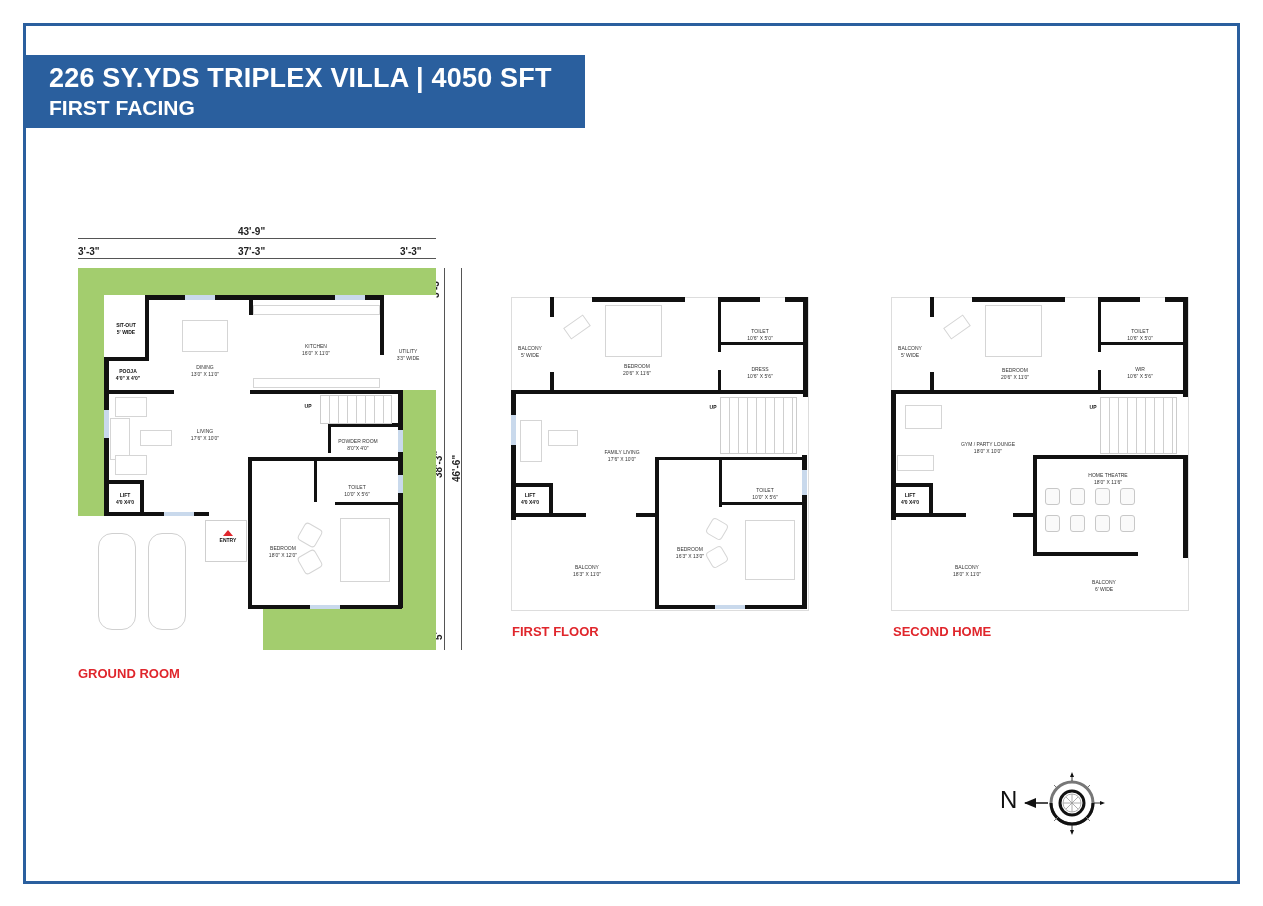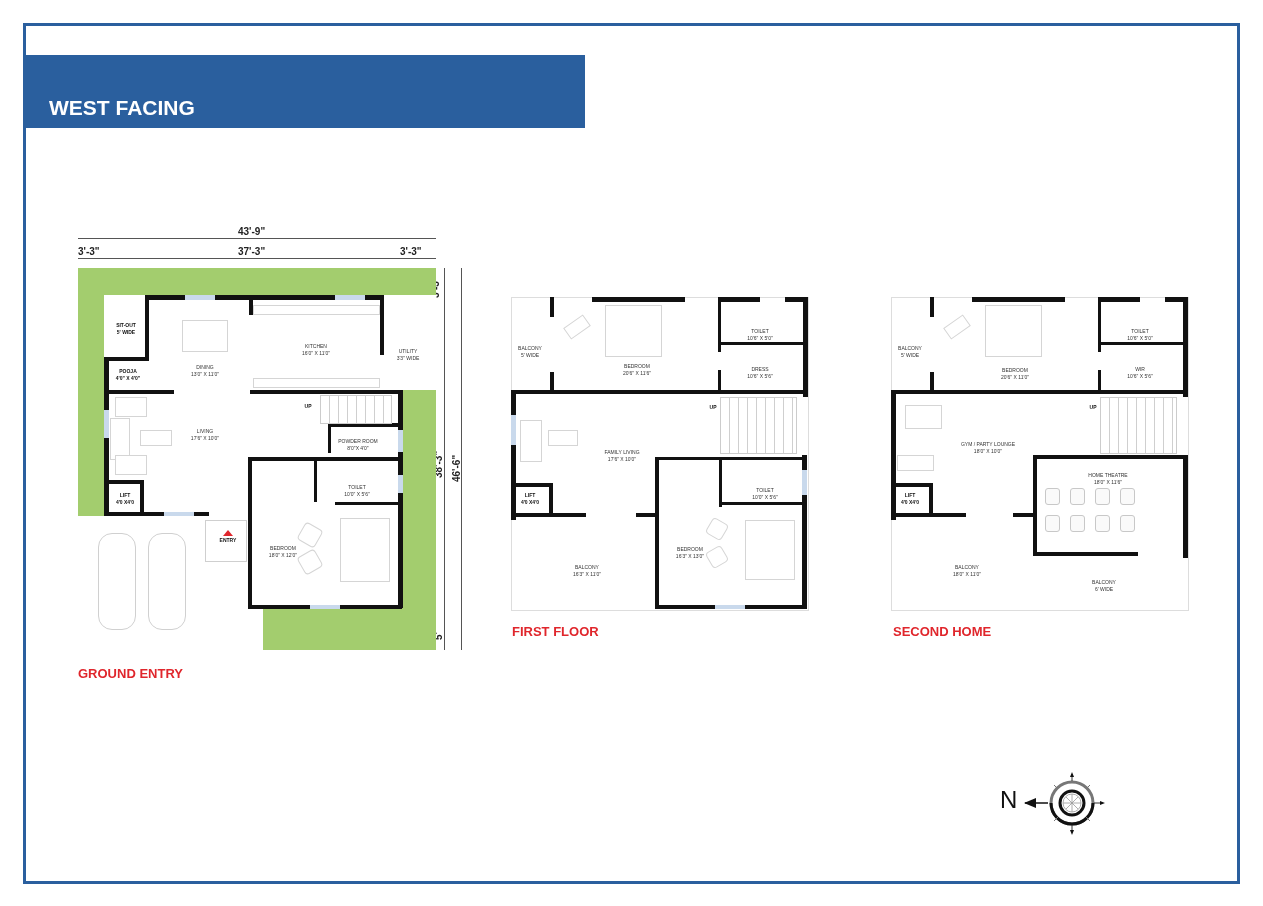--- a/index.html
+++ b/index.html
@@ -24,21 +24,22 @@
   .seat { position:absolute; width:13px; height:15px; border:1px solid #c8c8c8; border-radius:3px; background:#fafafa; }
   .entry-arrow { position:absolute; width:0; height:0; border-left:5px solid transparent; border-right:5px solid transparent; border-bottom:6px solid #e0262c; }
   .vtext { position:absolute; transform:rotate(-90deg); transform-origin:left top; font-size:10px; font-weight:bold; color:#222; white-space:nowrap; }
 </style>
 </head>
 <body>
 
 <div class="frame"></div>
 
 <div class="title-box">
-  <div class="title-sub">WEST FACING</div>
+  <div class="title-main">226 SY.YDS TRIPLEX VILLA | 4050 SFT</div>
+  <div class="title-sub">FIRST FACING</div>
 </div>
 
 <div>
 
   <div class="dimline" style="left:78px;top:238px;width:358px;height:1px;"></div>
   <div class="dim" style="left:238px;top:226px;">43'-9"</div>
   <div class="dimline" style="left:78px;top:258px;width:358px;height:1px;"></div>
   <div class="dim" style="left:78px;top:246px;">3'-3"</div>
   <div class="dim" style="left:238px;top:246px;">37'-3"</div>
   <div class="dim" style="left:400px;top:246px;">3'-3"</div>
@@ -112,21 +113,21 @@
   <div class="lbl" style="left:316px;top:343px;"><span>KITCHEN</span><br><span>16'0" X 11'0"</span></div>
   <div class="lbl" style="left:408px;top:348px;"><span>UTILITY</span><br><span>3'3" WIDE</span></div>
   <div class="lbl" style="left:205px;top:428px;"><span>LIVING</span><br><span>17'6" X 10'0"</span></div>
   <div class="lbl" style="left:358px;top:438px;"><span>POWDER ROOM</span><br><span>8'0"X 4'0"</span></div>
   <div class="lbl" style="left:357px;top:484px;"><span>TOILET</span><br><span>10'0" X 5'6"</span></div>
   <div class="lbl b" style="left:125px;top:492px;"><span>LIFT</span><br><span>4'0 X4'0</span></div>
   <div class="lbl" style="left:283px;top:545px;"><span>BEDROOM</span><br><span>18'0" X 12'0"</span></div>
   <div class="lbl b" style="left:308px;top:403px;">UP</div>
   <div class="lbl b" style="left:228px;top:537px;">ENTRY</div>
 
-  <div class="floor-label" style="left:78px;top:666px;">GROUND ENTRY</div>
+  <div class="floor-label" style="left:78px;top:666px;">GROUND ROOM</div>
 </div>
 
 <div>
   <div class="thin" style="left:511px;top:297px;width:296px;height:312px;border-color:#ddd;"></div>
 
   <div class="wall" style="left:550px;top:297px;width:4px;height:20px;"></div>
   <div class="wall" style="left:550px;top:372px;width:4px;height:20px;"></div>
   <div class="wall" style="left:592px;top:297px;width:93px;height:5px;"></div>
   <div class="wall" style="left:718px;top:297px;width:42px;height:5px;"></div>
   <div class="wall" style="left:785px;top:297px;width:22px;height:5px;"></div>

